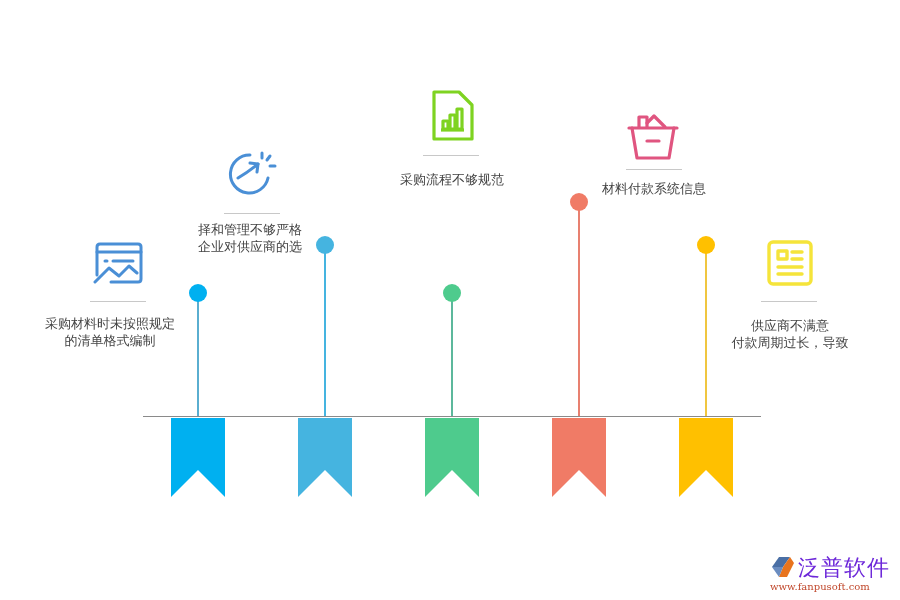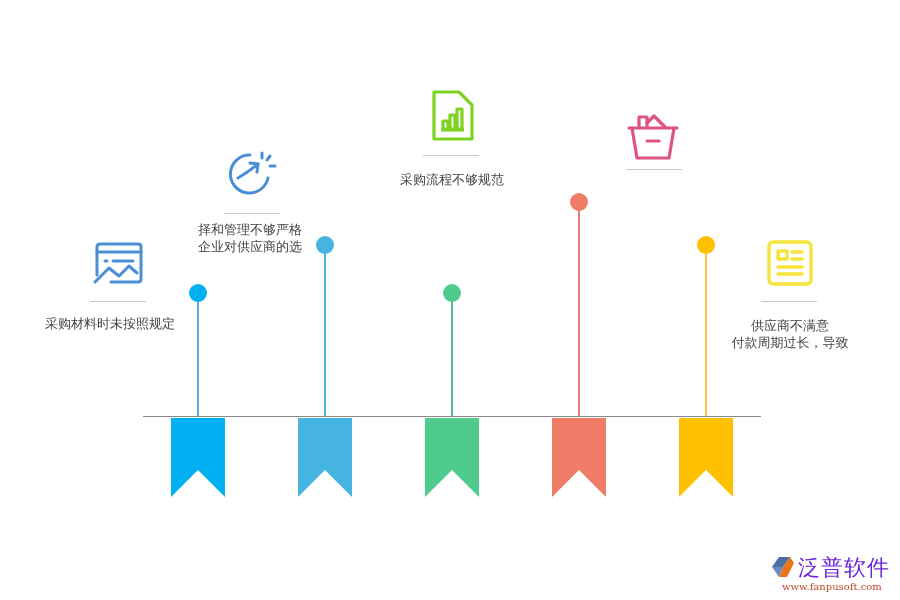--- a/index.html
+++ b/index.html
@@ -9,21 +9,21 @@
   .baseline { position:absolute; left:143px; top:416px; width:618px; height:1px; background:#8a8a8a; }
   .stem { position:absolute; width:2px; }
   .dot { position:absolute; width:18px; height:18px; border-radius:50%; }
   .flag { position:absolute; top:418px; width:54px; height:80px; }
   .flag svg { display:block; }
   .label { position:absolute; font-size:13px; line-height:17px; color:#444; text-align:center; white-space:nowrap; }
   .divider { position:absolute; height:1px; background:#c8c8c8; width:56px; }
   .icon { position:absolute; }
   .logo { position:absolute; left:770px; top:553px; width:125px; height:42px; }
   .logo-text { position:absolute; left:28px; top:0px; font-size:22px; color:#6d28d9; letter-spacing:1px; font-family:"DejaVu Sans", sans-serif; }
-  .logo-url { position:absolute; left:12px; top:28px; font-size:10px; color:#c0472b; font-family:"DejaVu Serif", serif;text-align:center; }
+  .logo-url { position:absolute; left:0px; top:28px; font-size:10px; color:#c0472b; font-family:"DejaVu Serif", serif;text-align:center; }
 </style>
 </head>
 <body>
 
 <div class="baseline"></div>
 
 <div class="stem" style="left:197px; top:292px; height:124px; background:#5aaed0;"></div>
 <div class="dot" style="left:189px; top:284px; background:#00b0f0;"></div>
 <div class="flag" style="left:171px;">
   <svg width="54" height="80" viewBox="0 0 54 80">
@@ -35,20 +35,21 @@
     <path d="M4 34 V6 Q4 3 7 3 H45 Q48 3 48 6 V38 Q48 41 45 41 H18"></path>
     <line x1="4" y1="11" x2="48" y2="11"></line>
     <line x1="12" y1="20" x2="14" y2="20"></line>
     <line x1="20" y1="20" x2="40" y2="20"></line>
     <polyline points="2,41 16,27 26,35 36,25 44,32"></polyline>
   </svg>
 </div>
 <div class="divider" style="left:90px; top:301px;"></div>
 <div class="label" style="left:20px; top:315px; width:180px;">
   <div>采购材料时未按照规定</div>
+  <div>的清单格式编制</div>
 </div>
 
 <div class="stem" style="left:324px; top:245px; height:171px; background:#45b4e0;"></div>
 <div class="dot" style="left:316px; top:236px; background:#45b4e0;"></div>
 <div class="flag" style="left:298px;">
   <svg width="54" height="80" viewBox="0 0 54 80">
       <polygon points="0,0 54,0 54,79 27,52 0,79" fill="#45b4e0"></polygon>
     </svg>
 </div>
 <div class="icon" style="left:228px; top:150px;">
@@ -99,20 +100,21 @@
   <svg width="52" height="50" viewBox="0 0 52 50" fill="none" stroke="#e05580" stroke-width="3.2" stroke-linejoin="round" stroke-linecap="round">
     <path d="M12 14 V4 H20 V14"></path>
     <path d="M20 10 L27 3 L38 14"></path>
     <line x1="2" y1="15" x2="50" y2="15"></line>
     <path d="M5 15 L10 45 H42 L47 15"></path>
     <line x1="20" y1="28" x2="32" y2="28"></line>
   </svg>
 </div>
 <div class="divider" style="left:626px; top:169px;"></div>
 <div class="label" style="left:584px; top:180px; width:140px;">
+  <div>材料付款系统信息</div>
 </div>
 
 <div class="stem" style="left:705px; top:245px; height:171px; background:#f0c640;"></div>
 <div class="dot" style="left:697px; top:236px; background:#ffc000;"></div>
 <div class="flag" style="left:679px;">
   <svg width="54" height="80" viewBox="0 0 54 80">
       <polygon points="0,0 54,0 54,79 27,52 0,79" fill="#ffc000"></polygon>
     </svg>
 </div>
 <div class="icon" style="left:766px; top:239px;">

